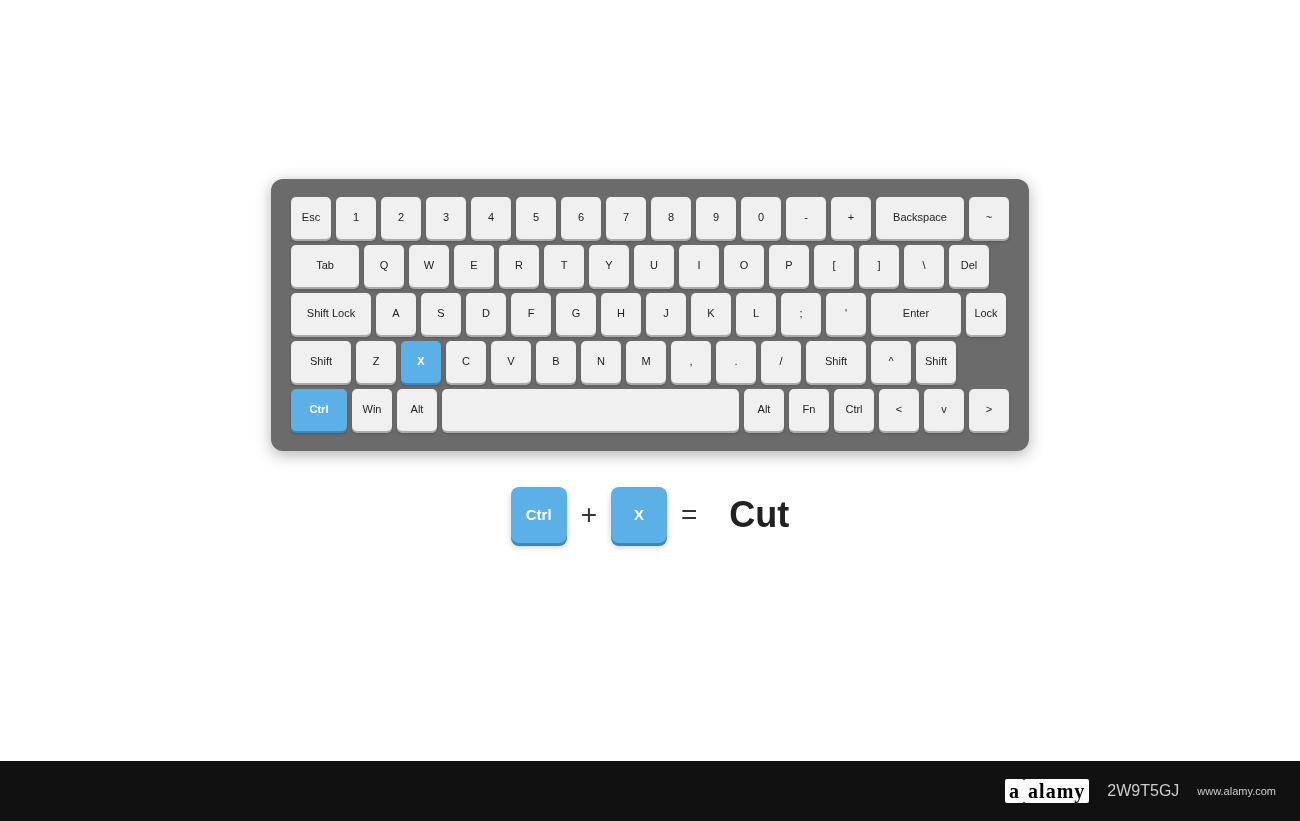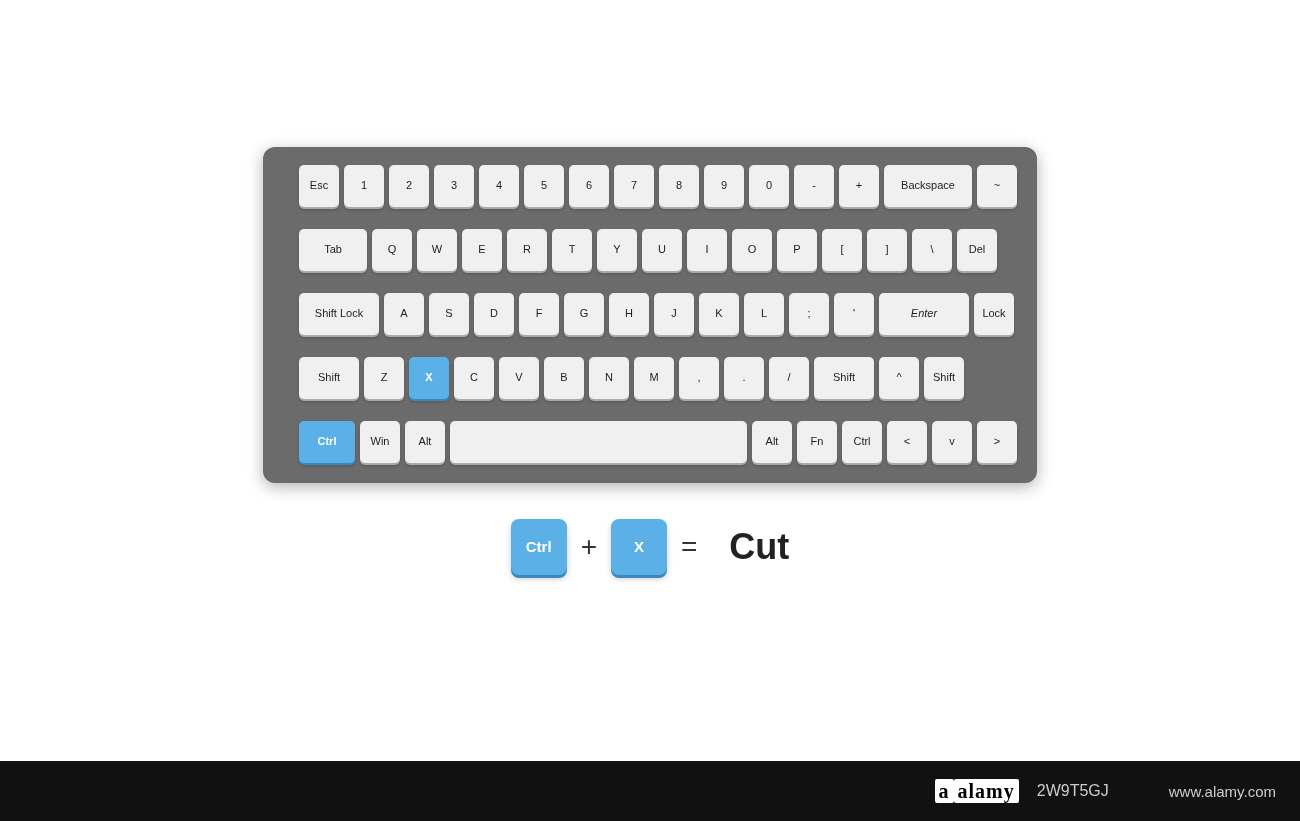--- a/index.html
+++ b/index.html
@@ -23,24 +23,24 @@
       align-items: center;
       justify-content: center;
       width: 100%;
       padding-bottom: 40px;
     }
 
     
     .keyboard-shell {
       background: #6b6b6b;
       border-radius: 12px;
-      padding: 18px 20px 20px 36px;
+      padding: 18px 20px 20px 20px;
       display: inline-flex;
       flex-direction: column;
-      gap: 22px;
+      gap: 6px;
       box-shadow: 0 4px 16px rgba(0,0,0,0.3);
     }
 
     .key-row {
       display: flex;
       gap: 5px;
       align-items: center;
     }
 
     .key {
@@ -63,21 +63,21 @@
     }
 
     .key.blue {
       background: #5bb0e8;
       box-shadow: 0 2px 0 #3a88c0, 0 3px 3px rgba(0,0,0,0.2);
       color: #fff;
       font-weight: bold;
     }
     .key.wide-tab { min-width: 68px; }
     .key.wide-caps { min-width: 80px; }
-    .key.wide-enter { min-width: 90px; font-style: italic; }
+    .key.wide-enter { min-width: 90px; }
     .key.wide-shift-left { min-width: 60px; }
     .key.wide-shift-right { min-width: 60px; }
     .key.wide-ctrl { min-width: 56px; }
     .key.wide-space { flex: 1; min-width: 240px; }
     .key.wide-backspace { min-width: 88px; }
 
     
     .shortcut-display {
       display: flex;
       align-items: center;
@@ -148,22 +148,21 @@
       font-size: 20px;
     }
 
     .footer-id {
       color: #ccc;
       font-size: 16px;
     }
 
     .footer-url {
       color: #ccc;
-      font-size: 15px;
-      margin-left: 42px;
+      font-size: 11px;
     }
   </style>
 </head>
 <body>
 
 <div class="main-content">
 
   <div class="keyboard-shell">
 
     <div class="key-row">

